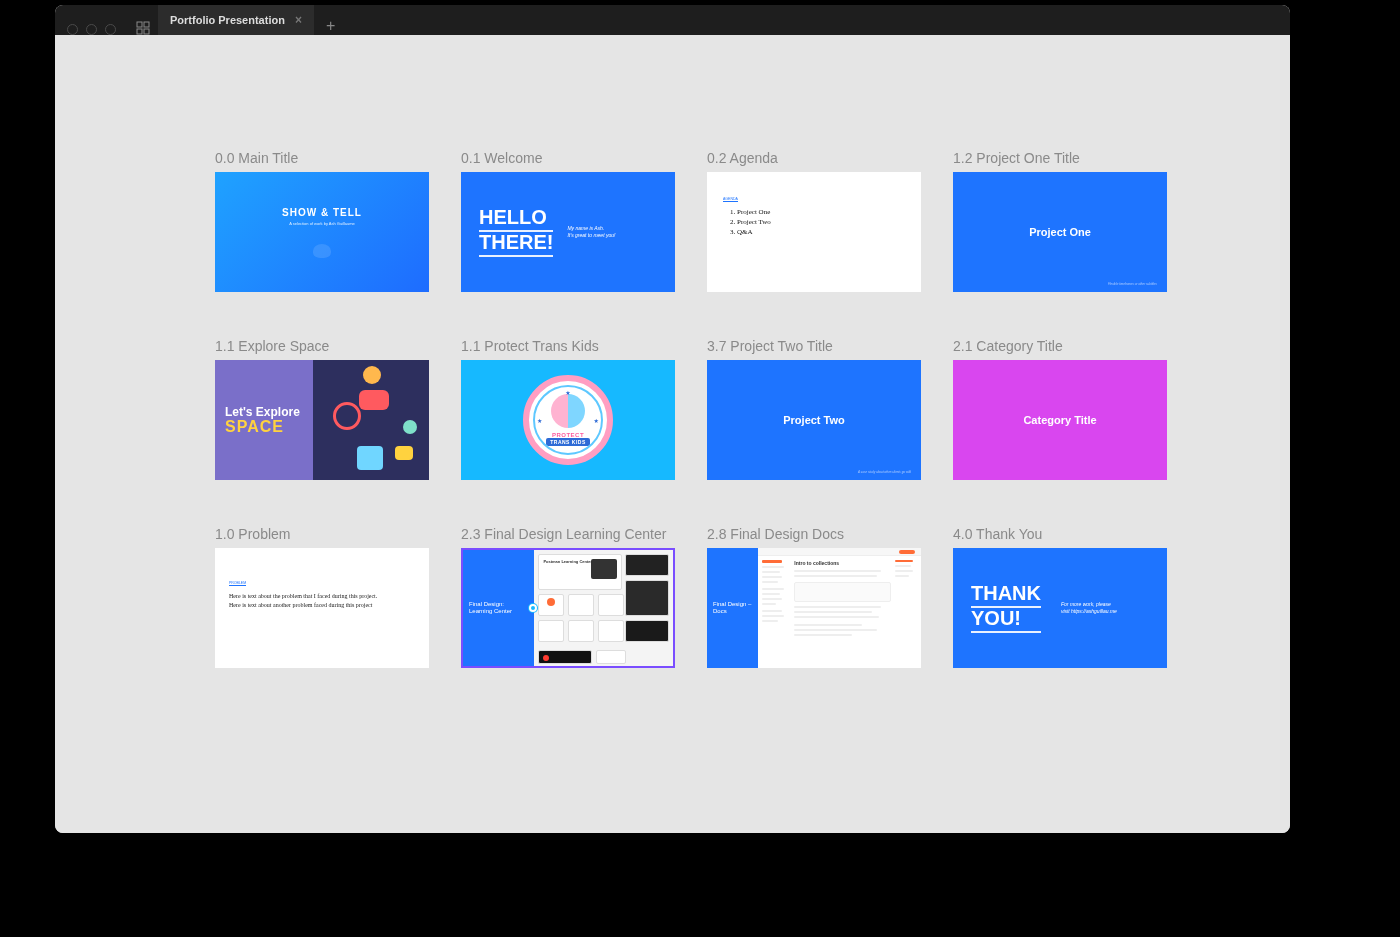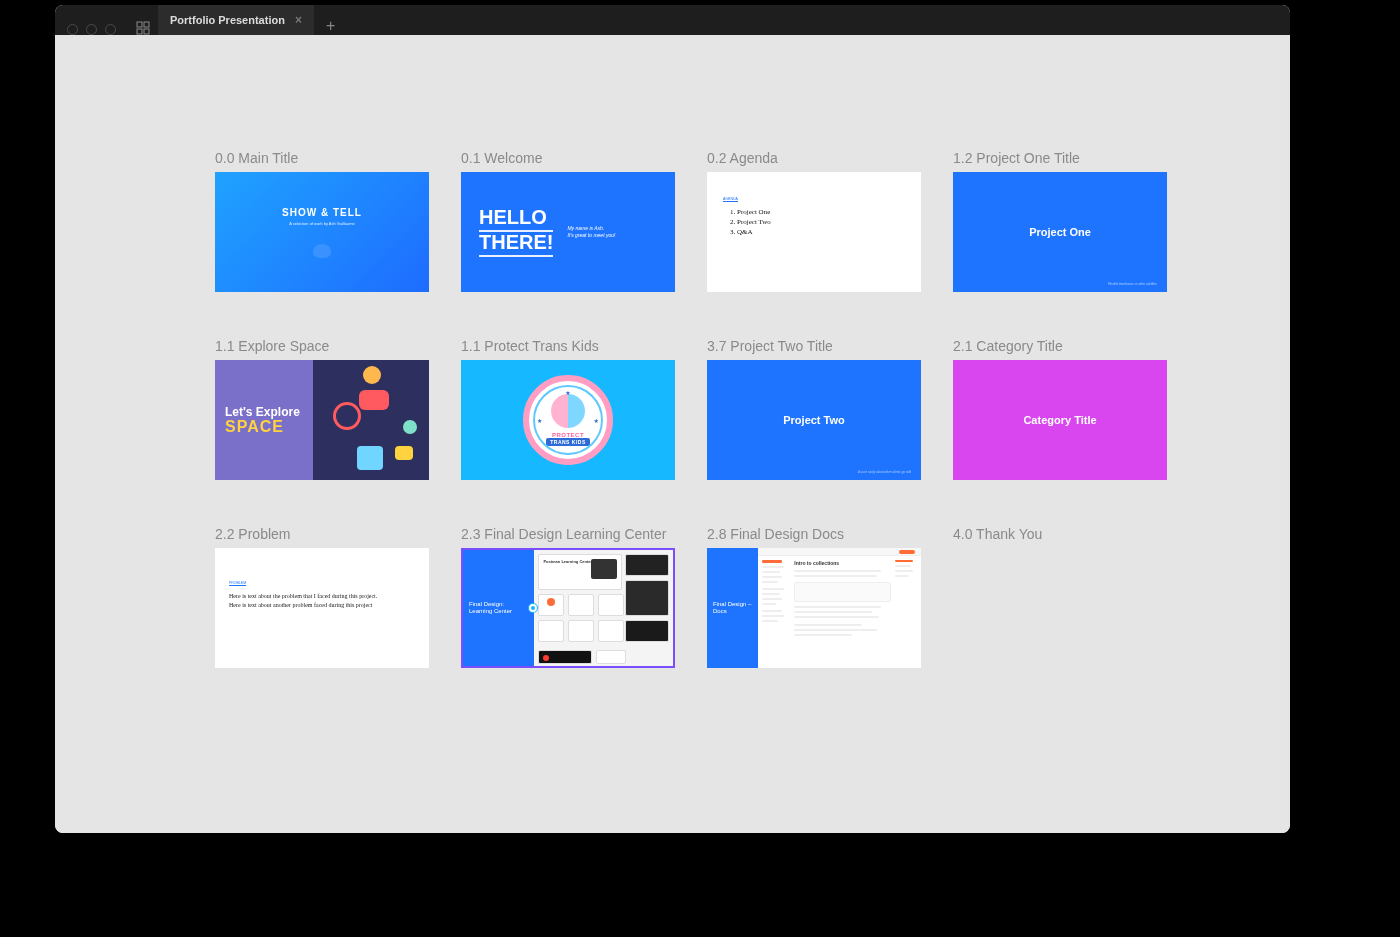--- a/index.html
+++ b/index.html
@@ -321,21 +321,21 @@
       </div>
 
       <div class="frame">
         <div class="frame-label">2.1 Category Title</div>
         <div class="slide s21">
           <span>Category Title</span>
         </div>
       </div>
 
       <div class="frame">
-        <div class="frame-label">2.2 Problem</div>
+        <div class="frame-label">1.0 Problem</div>
         <div class="slide s22">
           <div class="hdr">PROBLEM</div>
           <div class="body">Here is text about the problem that I faced during this project. Here is text about another problem faced during this project</div>
         </div>
       </div>
 
       <div class="frame">
         <div class="frame-label">2.3 Final Design Learning Center</div>
         <div class="slide s23">
           <div class="lcol">
@@ -408,17 +408,27 @@
               <div class="bar" style="top:10px; width:18px;"></div>
               <div class="bar" style="top:15px; width:14px;"></div>
             </div>
           </div>
         </div>
       </div>
 
 
       <div class="frame">
         <div class="frame-label">4.0 Thank You</div>
+        <div class="slide s30">
+          <div>
+            <div class="big">THANK</div>
+            <div class="big">YOU!</div>
+          </div>
+          <div>
+            <div class="small">For more work, please</div>
+            <div class="small">visit https://ashguillau.me</div>
+          </div>
+        </div>
       </div>
 
     </div>
   </div>
 </div>
 
 </body></html>

